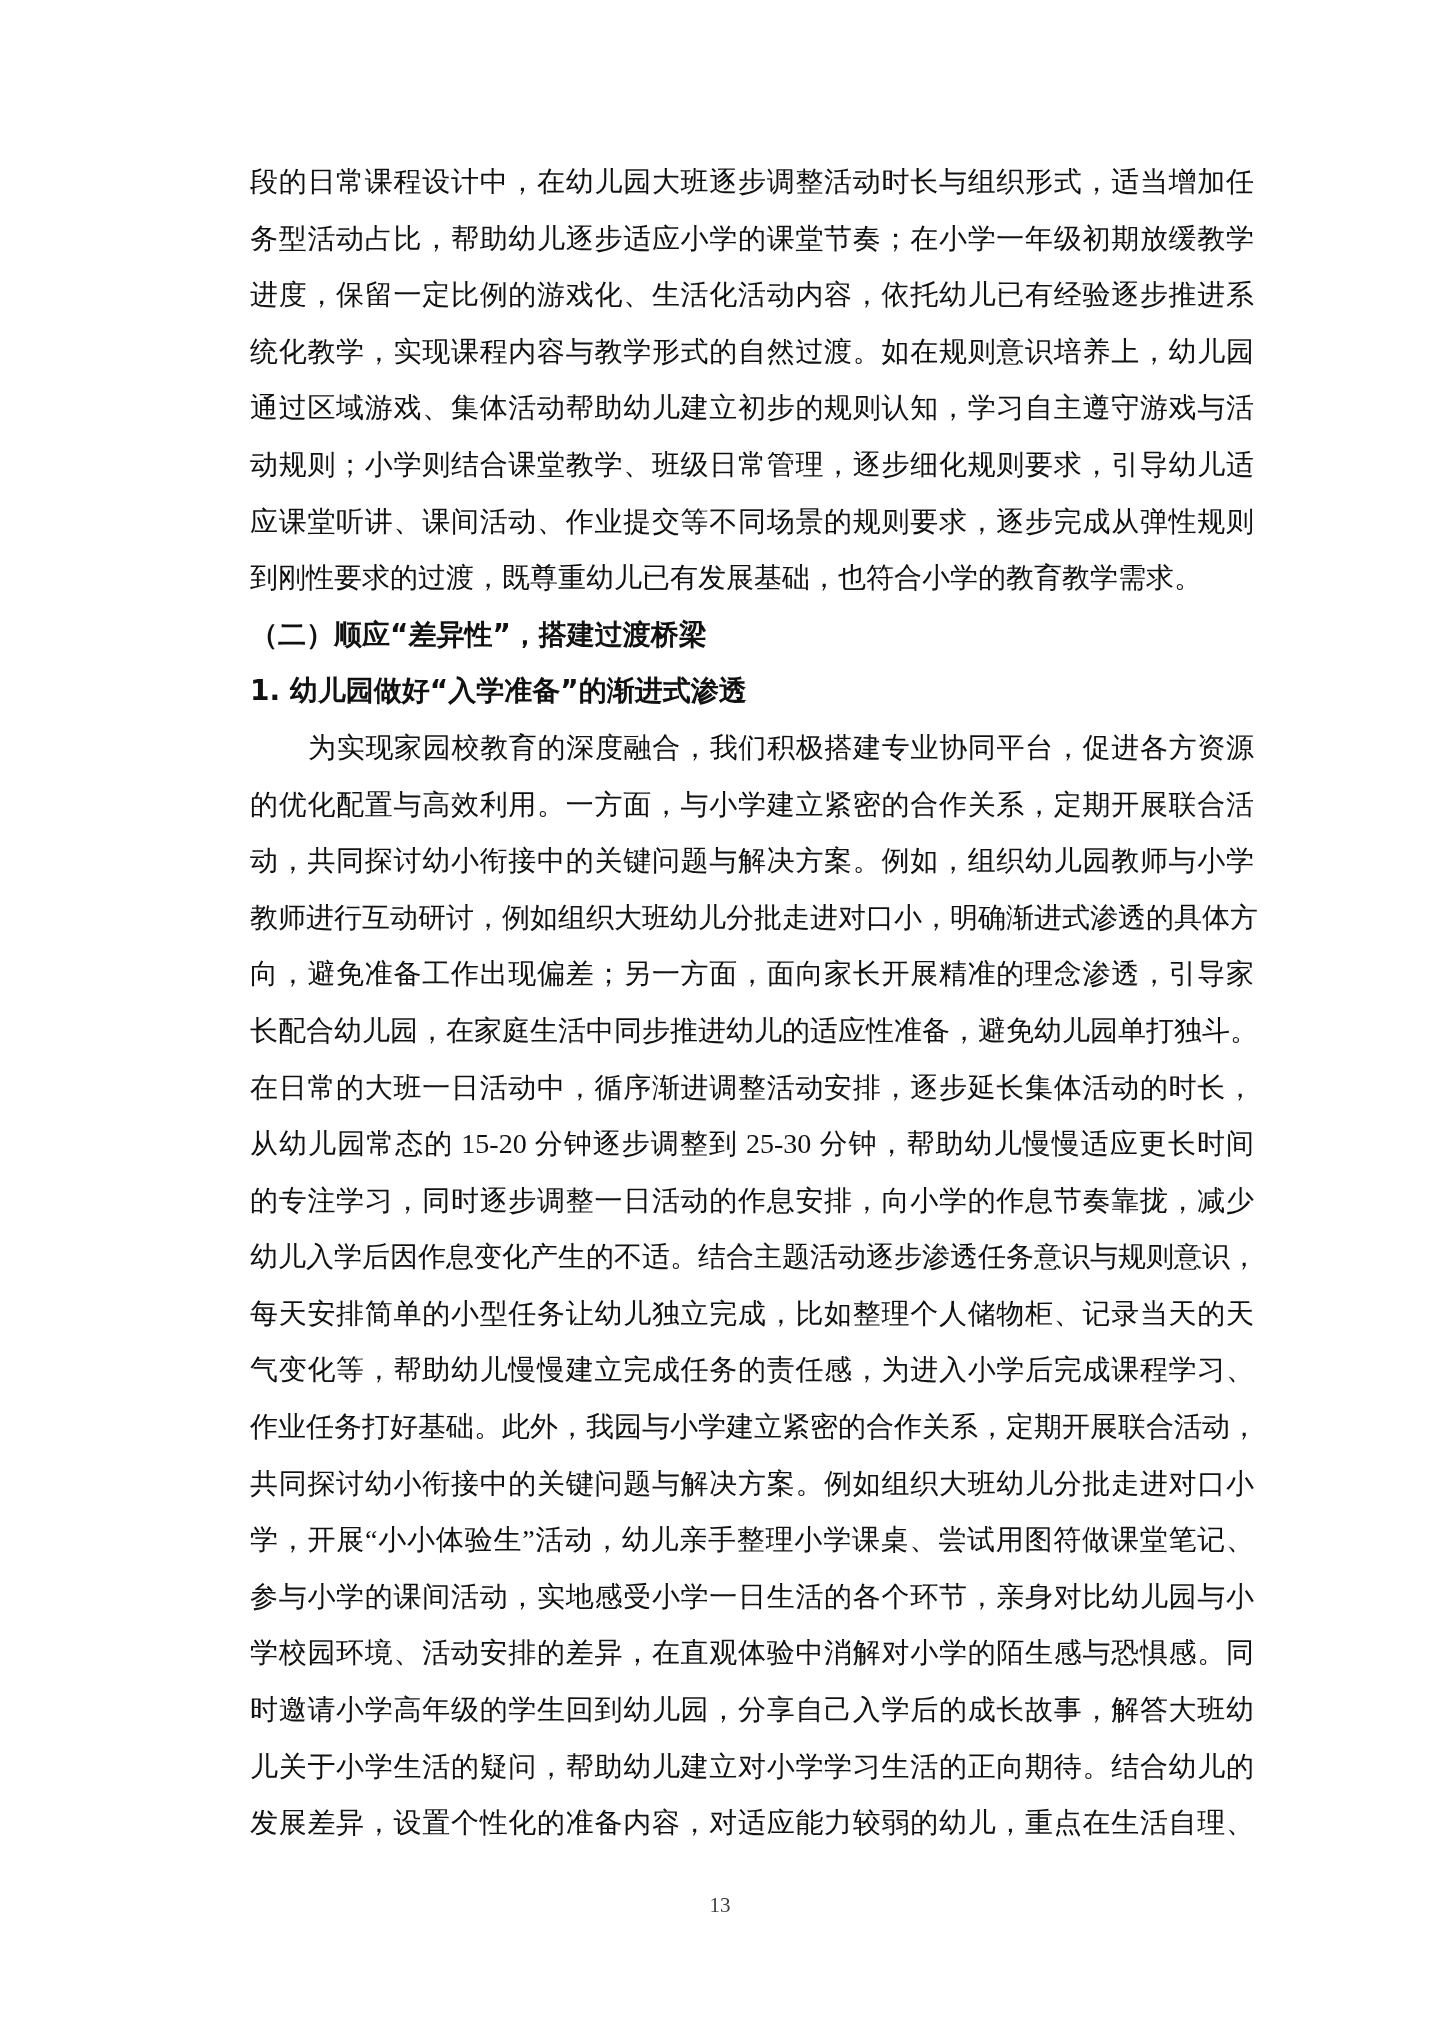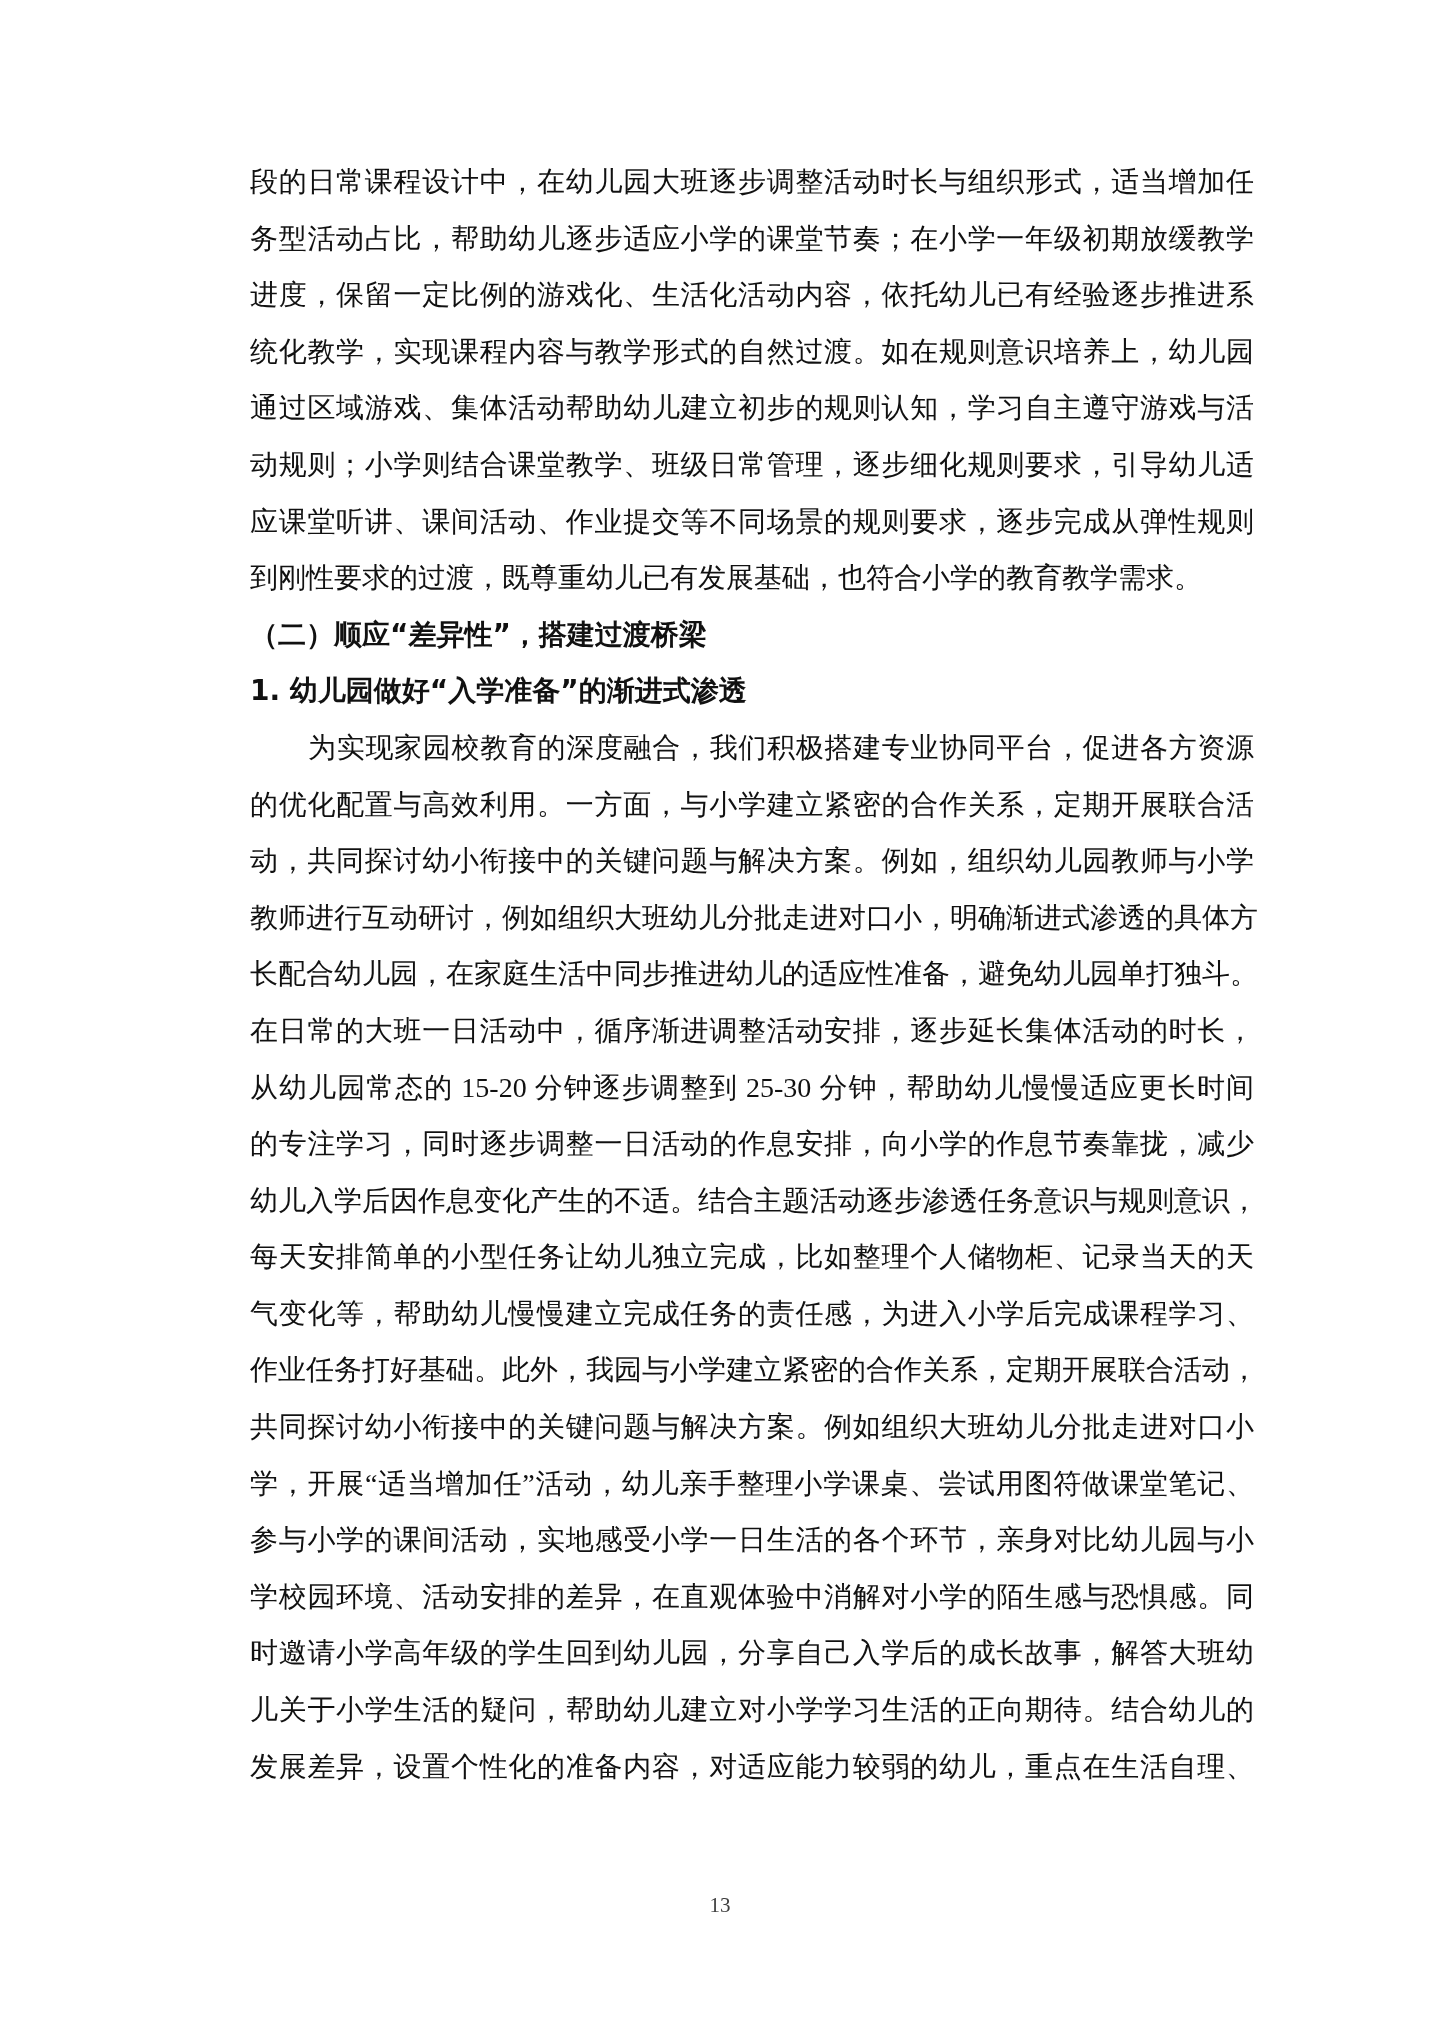--- a/index.html
+++ b/index.html
@@ -77,30 +77,31 @@
     <div class="line">通过区域游戏、集体活动帮助幼儿建立初步的规则认知，学习自主遵守游戏与活</div>
     <div class="line">动规则；小学则结合课堂教学、班级日常管理，逐步细化规则要求，引导幼儿适</div>
     <div class="line">应课堂听讲、课间活动、作业提交等不同场景的规则要求，逐步完成从弹性规则</div>
     <div class="line last">到刚性要求的过渡，既尊重幼儿已有发展基础，也符合小学的教育教学需求。</div>
     <div class="line last heading">（二）顺应“差异性”，搭建过渡桥梁</div>
     <div class="line last heading">1. 幼儿园做好“入学准备”的渐进式渗透</div>
     <div class="line indent">为实现家园校教育的深度融合，我们积极搭建专业协同平台，促进各方资源</div>
     <div class="line">的优化配置与高效利用。一方面，与小学建立紧密的合作关系，定期开展联合活</div>
     <div class="line">动，共同探讨幼小衔接中的关键问题与解决方案。例如，组织幼儿园教师与小学</div>
     <div class="line">教师进行互动研讨，例如组织大班幼儿分批走进对口小，明确渐进式渗透的具体方</div>
+    <div class="line">向，避免准备工作出现偏差；另一方面，面向家长开展精准的理念渗透，引导家</div>
     <div class="line">长配合幼儿园，在家庭生活中同步推进幼儿的适应性准备，避免幼儿园单打独斗。</div>
     <div class="line">在日常的大班一日活动中，循序渐进调整活动安排，逐步延长集体活动的时长，</div>
     <div class="line">从幼儿园常态的 15-20 分钟逐步调整到 25-30 分钟，帮助幼儿慢慢适应更长时间</div>
     <div class="line">的专注学习，同时逐步调整一日活动的作息安排，向小学的作息节奏靠拢，减少</div>
     <div class="line">幼儿入学后因作息变化产生的不适。结合主题活动逐步渗透任务意识与规则意识，</div>
     <div class="line">每天安排简单的小型任务让幼儿独立完成，比如整理个人储物柜、记录当天的天</div>
     <div class="line">气变化等，帮助幼儿慢慢建立完成任务的责任感，为进入小学后完成课程学习、</div>
     <div class="line">作业任务打好基础。此外，我园与小学建立紧密的合作关系，定期开展联合活动，</div>
     <div class="line">共同探讨幼小衔接中的关键问题与解决方案。例如组织大班幼儿分批走进对口小</div>
-    <div class="line">学，开展“适当增加任”活动，幼儿亲手整理小学课桌、尝试用图符做课堂笔记、</div>
+    <div class="line">学，开展“小小体验生”活动，幼儿亲手整理小学课桌、尝试用图符做课堂笔记、</div>
     <div class="line">参与小学的课间活动，实地感受小学一日生活的各个环节，亲身对比幼儿园与小</div>
     <div class="line">学校园环境、活动安排的差异，在直观体验中消解对小学的陌生感与恐惧感。同</div>
     <div class="line">时邀请小学高年级的学生回到幼儿园，分享自己入学后的成长故事，解答大班幼</div>
     <div class="line">儿关于小学生活的疑问，帮助幼儿建立对小学学习生活的正向期待。结合幼儿的</div>
     <div class="line">发展差异，设置个性化的准备内容，对适应能力较弱的幼儿，重点在生活自理、</div>
   </div>
 
   <div class="page-number">13</div>
 </div>
 

